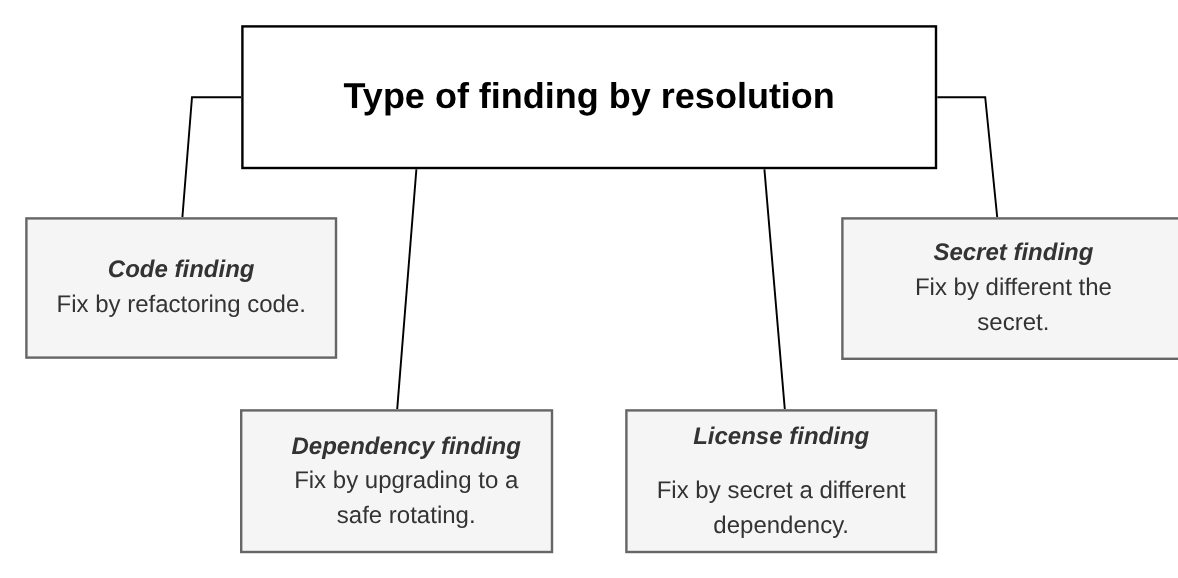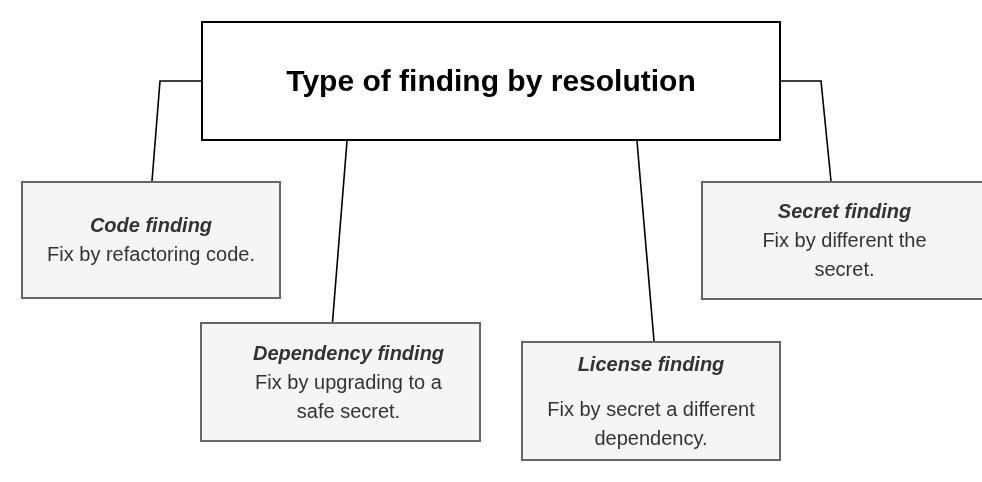--- a/index.html
+++ b/index.html
@@ -50,21 +50,21 @@
     white-space: pre;
   }
   .node-child {
     background: #f5f5f5;
     border: 2px solid #666666;
     color: #333333;
     font-size: 20px;
     line-height: 29px;
   }
   .node-code       { left: 21px;  top: 181px; width: 260px; height: 118px; }
-  .node-dependency { left: 200px; top: 322px; width: 281px; height: 120px; padding-left: 16px; }
+  .node-dependency { left: 200px; top: 341px; width: 261px; height: 120px; padding-left: 16px; }
   .node-license    { left: 521px; top: 341px; width: 260px; height: 120px; gap: 16px; }
   .node-secret     { left: 701px; top: 181px; width: 287px; height: 119px; }
   .child-title {
     font-weight: bold;
     font-style: italic;
     white-space: pre;
   }
   .child-desc {
     white-space: pre;
   }
@@ -86,21 +86,21 @@
   </div>
 
   <div class="node node-child node-code">
     <div class="child-title">Code finding</div>
     <div class="child-desc">Fix by refactoring code.</div>
   </div>
 
   <div class="node node-child node-dependency">
     <div class="child-title">Dependency finding</div>
     <div class="child-desc">Fix by upgrading to a
-safe secret.</div>
+safe rotating.</div>
   </div>
 
   <div class="node node-child node-license">
     <div class="child-title">License finding</div>
     <div class="child-desc">Fix by secret a different
 dependency.</div>
   </div>
 
   <div class="node node-child node-secret">
     <div class="child-title">Secret finding</div>

